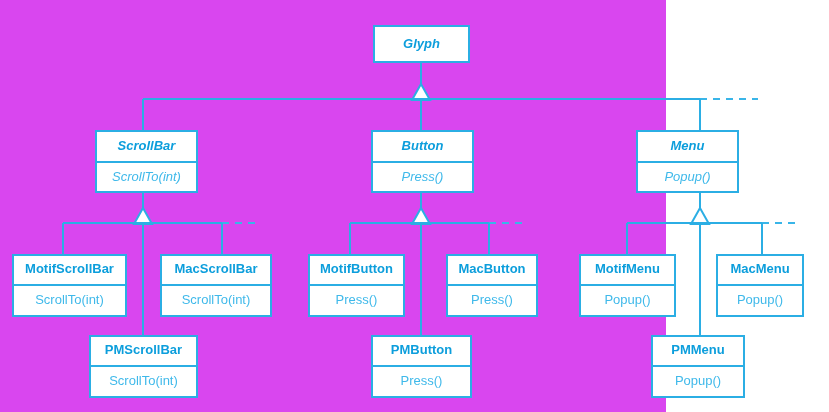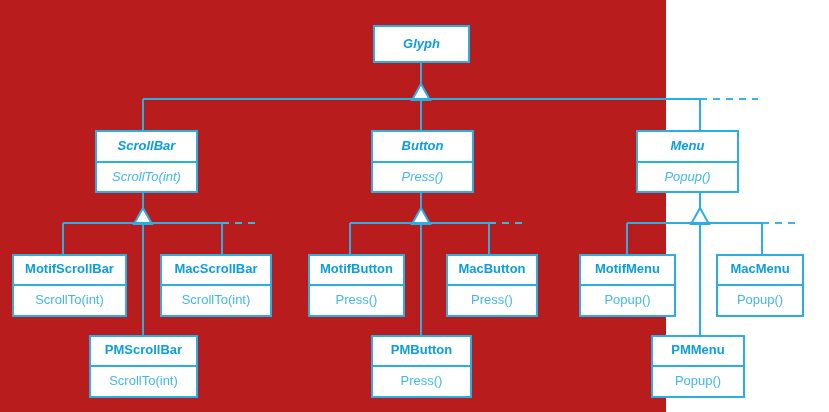--- a/index.html
+++ b/index.html
@@ -10,21 +10,21 @@
   body {
     width: 829px;
     height: 412px;
     overflow: hidden;
     font-family: "Liberation Sans", sans-serif;
   }
   #diagram-root {
     position: relative;
     width: 666px;
     height: 412px;
-    background: #b91c1c;
+    background: #d946ef;
   }
   svg#uml-canvas {
     display: block;
     width: 829px;
     height: 412px;
   }
   .cls-box rect {
     fill: #ffffff;
     stroke: #2BAEE4;
     stroke-width: 2;

